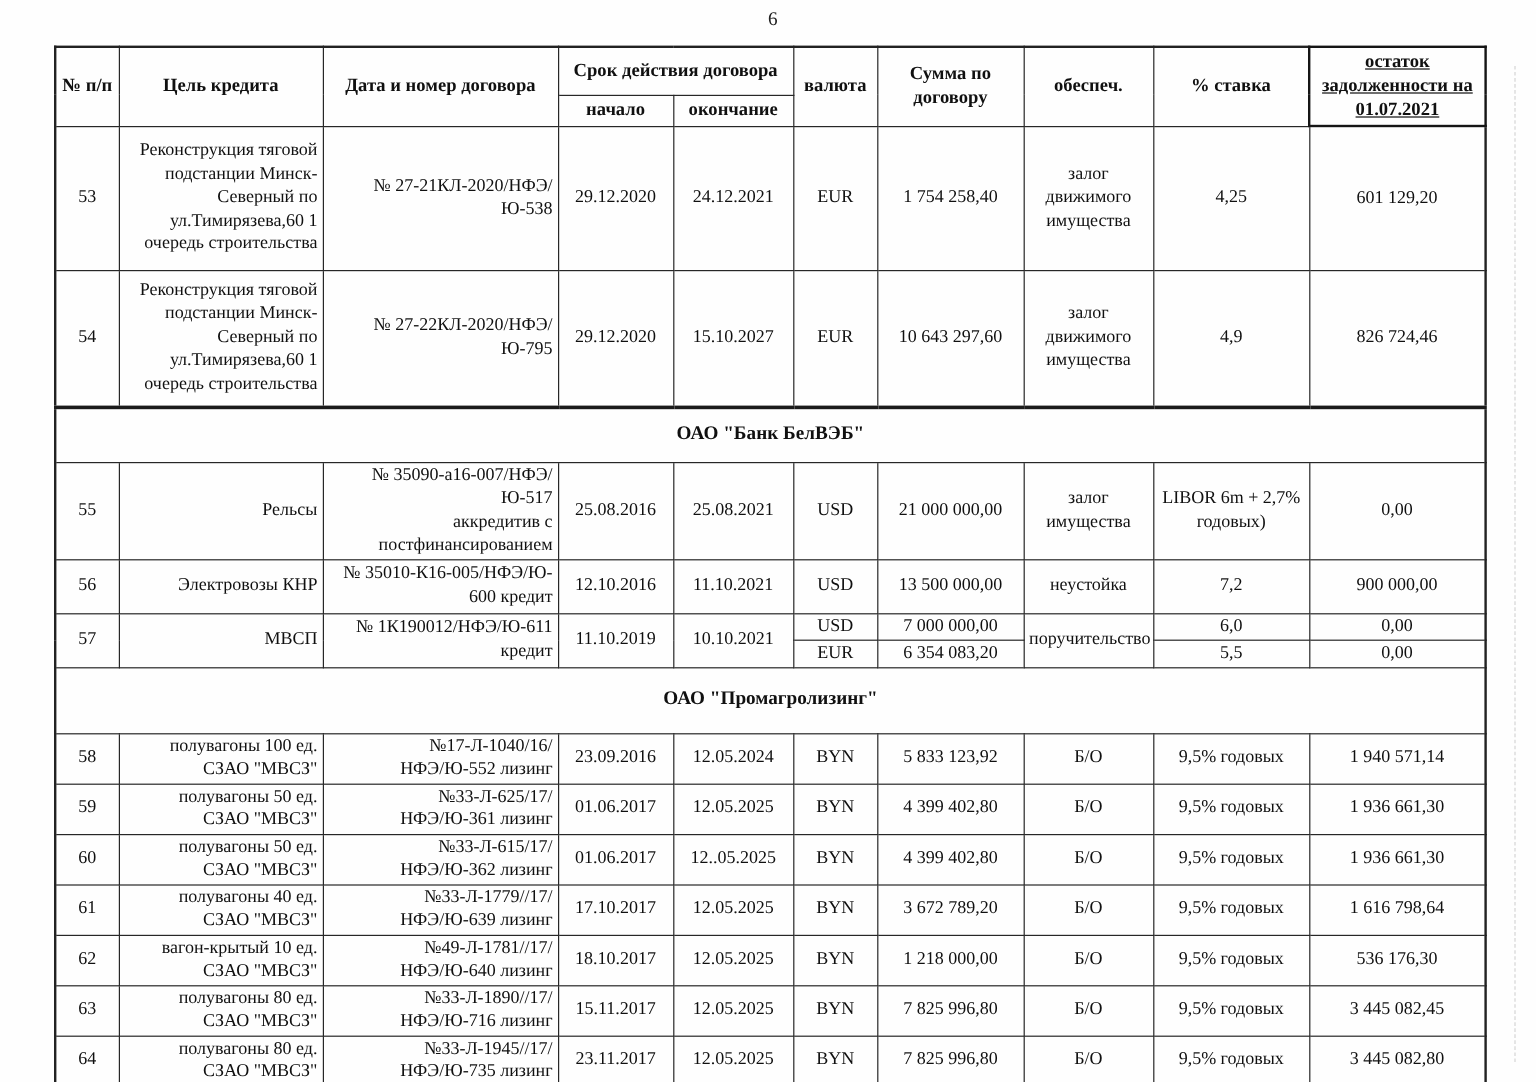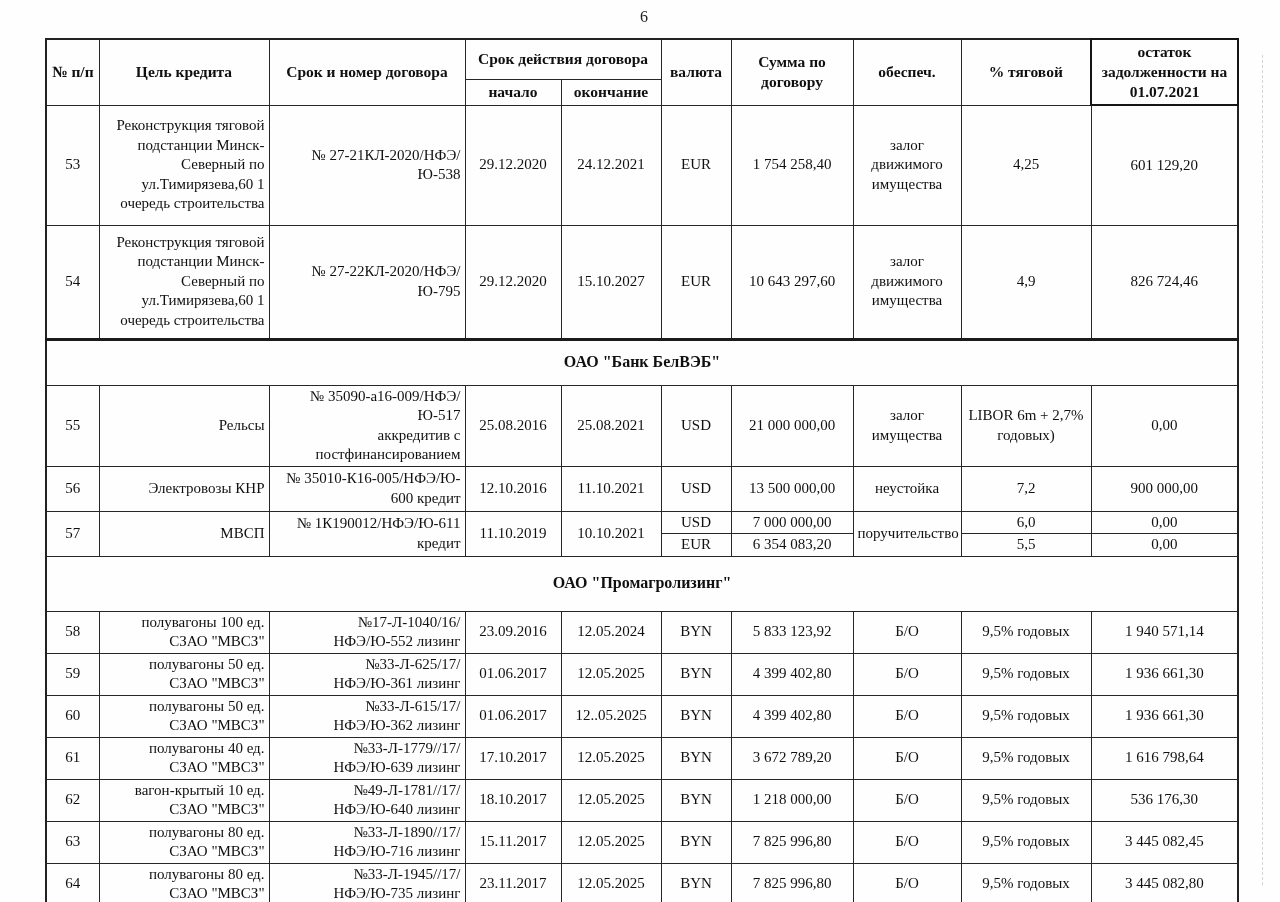--- a/index.html
+++ b/index.html
@@ -29,21 +29,21 @@
     color:#101010;
     vertical-align:middle;
     overflow:hidden;
     line-height:1.3;
   }
   .credit-table th{
     font-weight:bold;
     text-align:center;
     font-size:15.5px;
   }
-  th.balance-h{border:2.5px solid #151515;}
+  th.balance-h{border:2.5px solid #151515;text-decoration:underline;}
   .c{text-align:center;}
   .l{text-align:right;}
   .pre{white-space:pre-line;}
   .small{font-size:13px;}
   td.sec-cell{
     font-weight:bold;
     text-align:center;
     font-size:16px;
   }
   tr.h1{height:40px;}
@@ -80,26 +80,26 @@
       <col style="width:122px">
         <col style="width:108px">
         <col style="width:130px">
       <col style="width:147px">
     </colgroup>
 
     <tbody>
         <tr class="h1">
       <th rowspan="2">№  п/п</th>
       <th rowspan="2">Цель кредита</th>
-      <th rowspan="2">Срок и номер договора</th>
+      <th rowspan="2">Дата и номер договора</th>
       <th colspan="2">Срок действия договора</th>
       <th rowspan="2">валюта</th>
       <th rowspan="2">Сумма по договору</th>
       <th rowspan="2">обеспеч.</th>
-      <th rowspan="2">% тяговой</th>
+      <th rowspan="2">% ставка</th>
       <th rowspan="2" class="balance-h">остаток задолженности на 01.07.2021</th>
     </tr>
     <tr class="h2">
       <th>начало</th>
       <th>окончание</th>
     </tr>
 
     <tr class="row-53">
       <td class="c">53</td>
       <td class="l">Реконструкция тяговой подстанции Минск-Северный по ул.Тимирязева,60 1 очередь строительства</td>
@@ -126,21 +126,21 @@
       <td class="c">826 724,46</td>
     </tr>
 
     <tr class="sec1">
       <td colspan="10" class="sec-cell">ОАО "Банк БелВЭБ"</td>
     </tr>
 
     <tr class="row-55">
       <td class="c">55</td>
       <td class="l">Рельсы</td>
-      <td class="l pre">№ 35090-а16-009/НФЭ/Ю-517
+      <td class="l pre">№ 35090-а16-007/НФЭ/Ю-517
 аккредитив с
 постфинансированием</td>
       <td class="c">25.08.2016</td>
       <td class="c">25.08.2021</td>
       <td class="c">USD</td>
       <td class="c">21 000 000,00</td>
       <td class="c small">залог имущества</td>
       <td class="c">LIBOR 6m + 2,7% годовых)</td>
       <td class="c">0,00</td>
     </tr>

